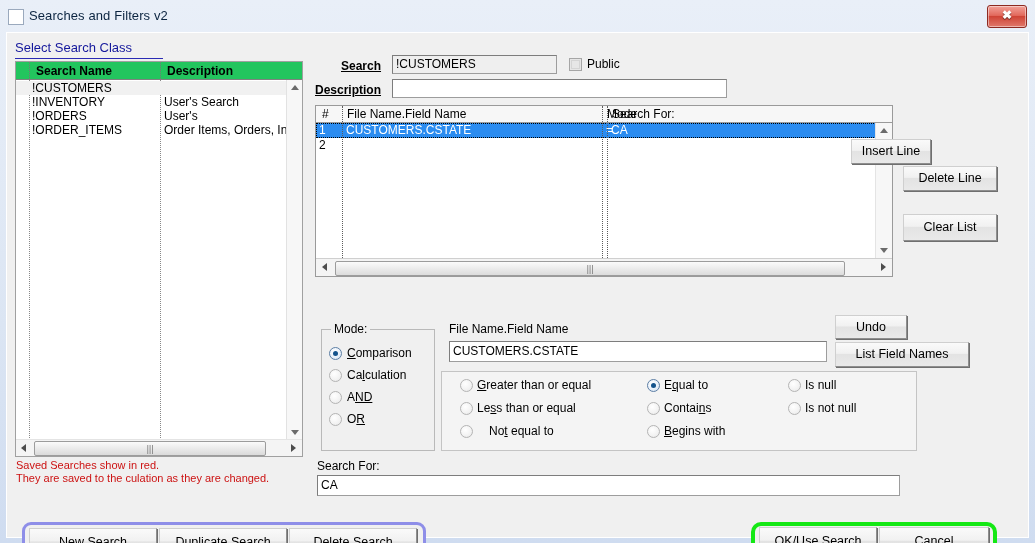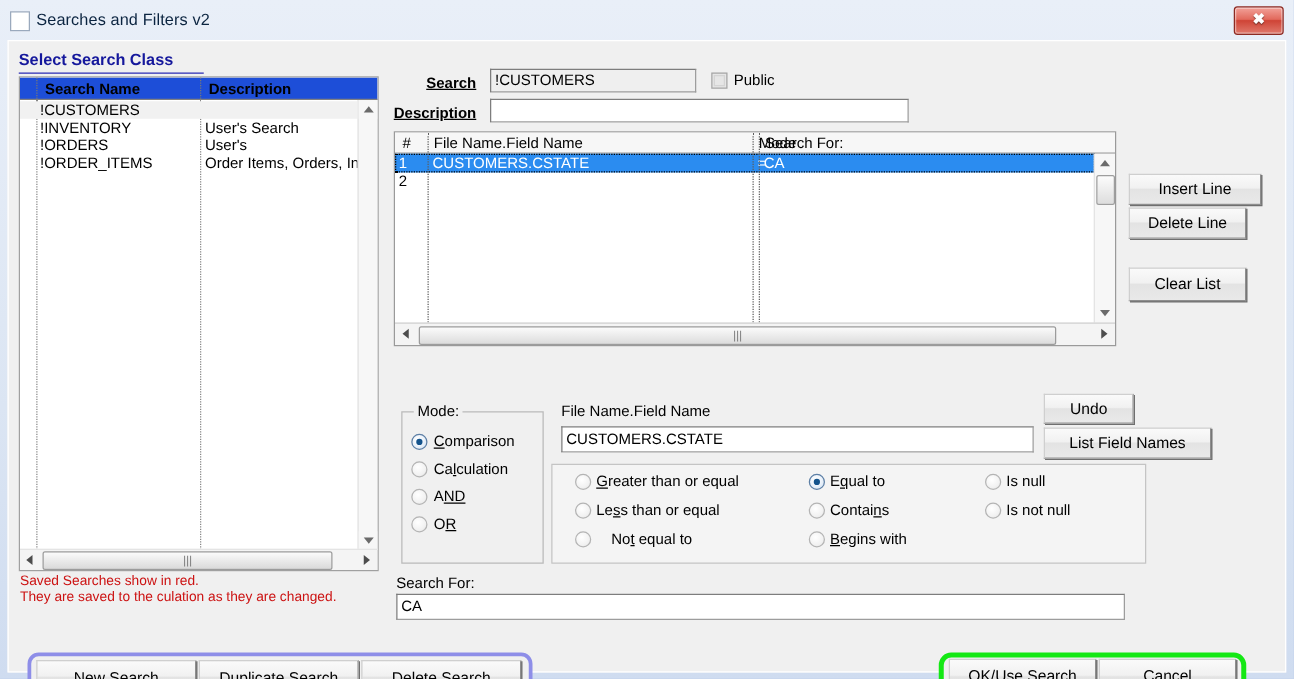--- a/index.html
+++ b/index.html
@@ -69,21 +69,21 @@
     box-sizing: border-box;
   }
 
   
   .lbl { position: absolute; white-space: nowrap; font-size: 12px; }
   .lbl-b { font-weight: bold; text-decoration: underline; }
 
   
   #select-class-label {
     position: absolute; left: 8px; top: 7px;
-    font-size: 13px; font-weight: bold;
+    font-size: 13px; font-weight: normal;
     color: #15189c;
     white-space: nowrap;
   }
   #select-class-rule {
     position: absolute; left: 8px; top: 25px;
     width: 148px; height: 0;
     border-top: 1px solid #2a2ab4;
   }
 
   
@@ -91,21 +91,21 @@
     position: absolute; left: 8px; top: 28px;
     width: 288px; height: 396px;
     background: #ffffff;
     border: 1px solid #a0a0a0;
     box-sizing: border-box;
     overflow: hidden;
   }
   #class-list-head {
     position: relative;
     height: 18px;
-    background: #1d4ed8;
+    background: #22c55e;
     border-bottom: 1px solid #808080;
     box-sizing: border-box;
   }
   #class-list-head .hcell {
     position: absolute; top: 2px;
     font-size: 12px; font-weight: bold;
     white-space: nowrap;
   }
   #class-list-head .hsep {
     position: absolute; top: 0; bottom: 0; width: 1px;
@@ -286,21 +286,21 @@
     font-family: "Liberation Sans", sans-serif;
     font-size: 12.5px;
     color: #000;
     text-align: center;
     white-space: nowrap;
     cursor: pointer;
     user-select: none;
   }
   .btn > span { display: block; }
 
-  #insert-line-btn { left: 896px; top: 106px; width: 106px; height: 25px; line-height: 23px; }
+  #insert-line-btn { left: 844px; top: 106px; width: 80px; height: 25px; line-height: 23px; }
   #delete-line-btn { left: 896px; top: 133px; width: 94px; height: 25px; line-height: 23px; }
   #clear-list-btn  { left: 896px; top: 181px; width: 94px; height: 27px; line-height: 25px; }
   #undo-btn        { left: 828px; top: 282px; width: 72px; height: 24px; line-height: 22px; }
   #list-fields-btn { left: 828px; top: 309px; width: 134px; height: 25px; line-height: 23px; }
 
   
   #mode-group {
     position: absolute; left: 314px; top: 296px;
     width: 114px; height: 122px;
     border: 1px solid #b9b9b9;

